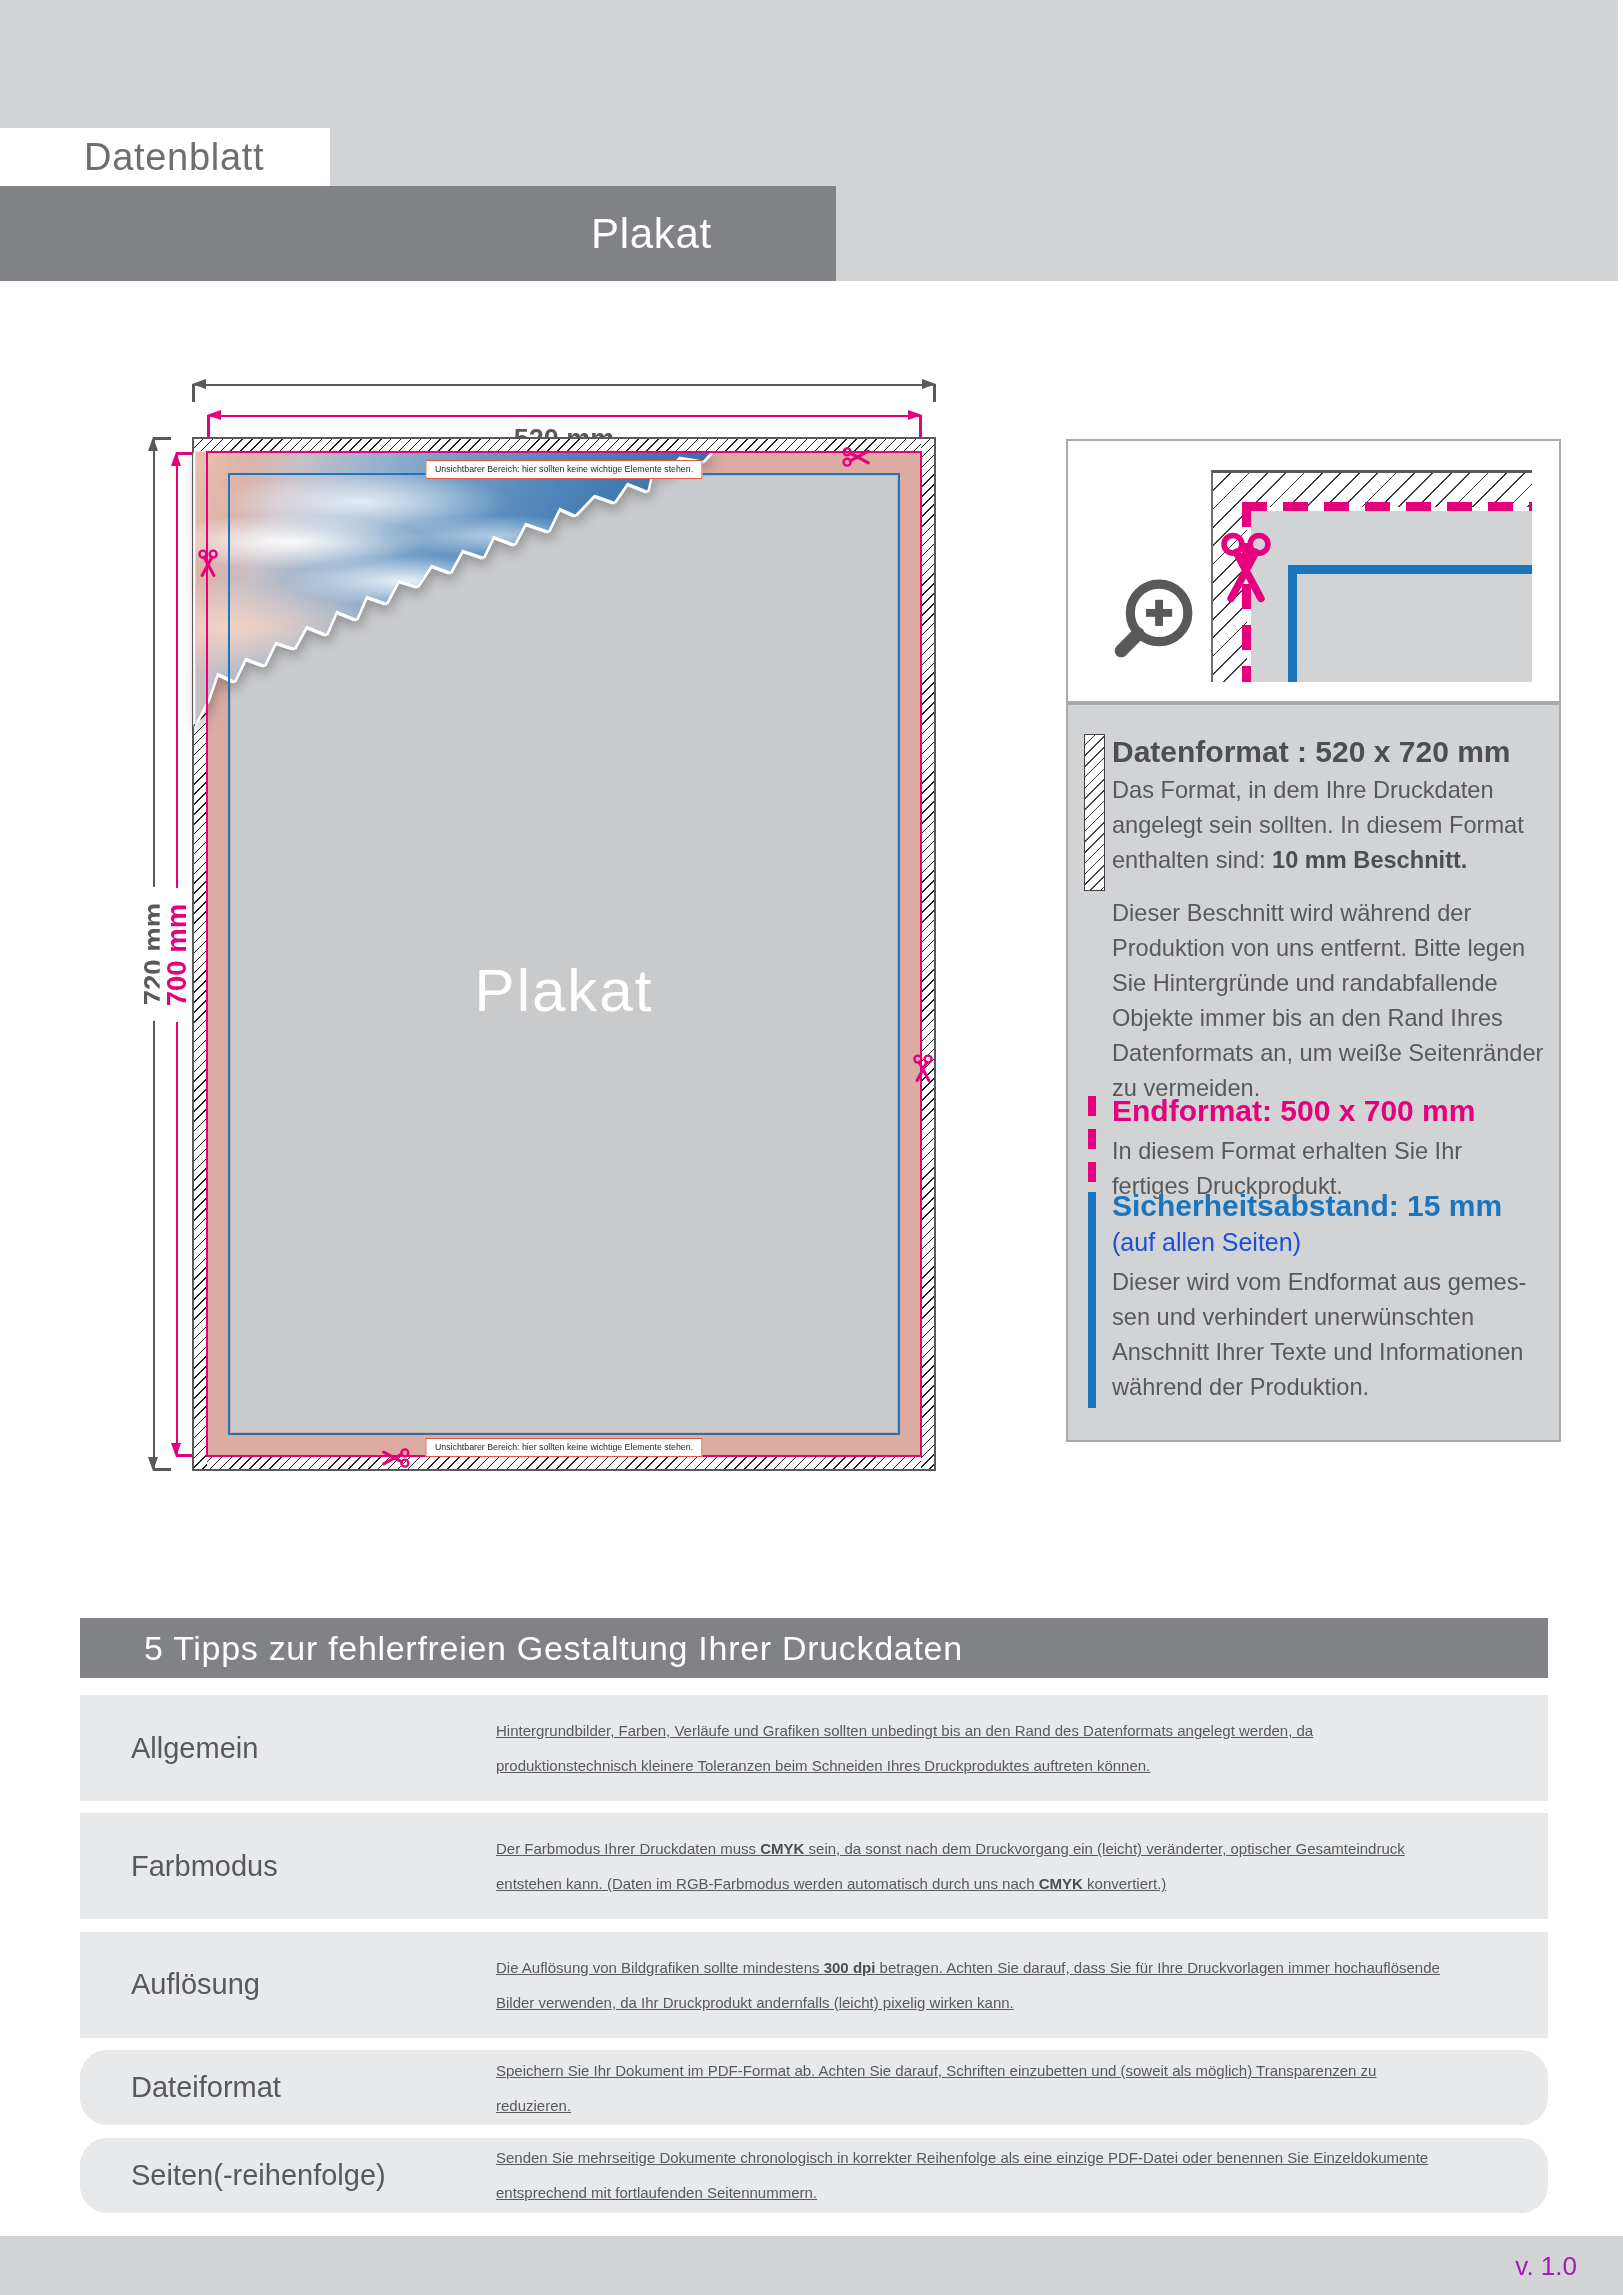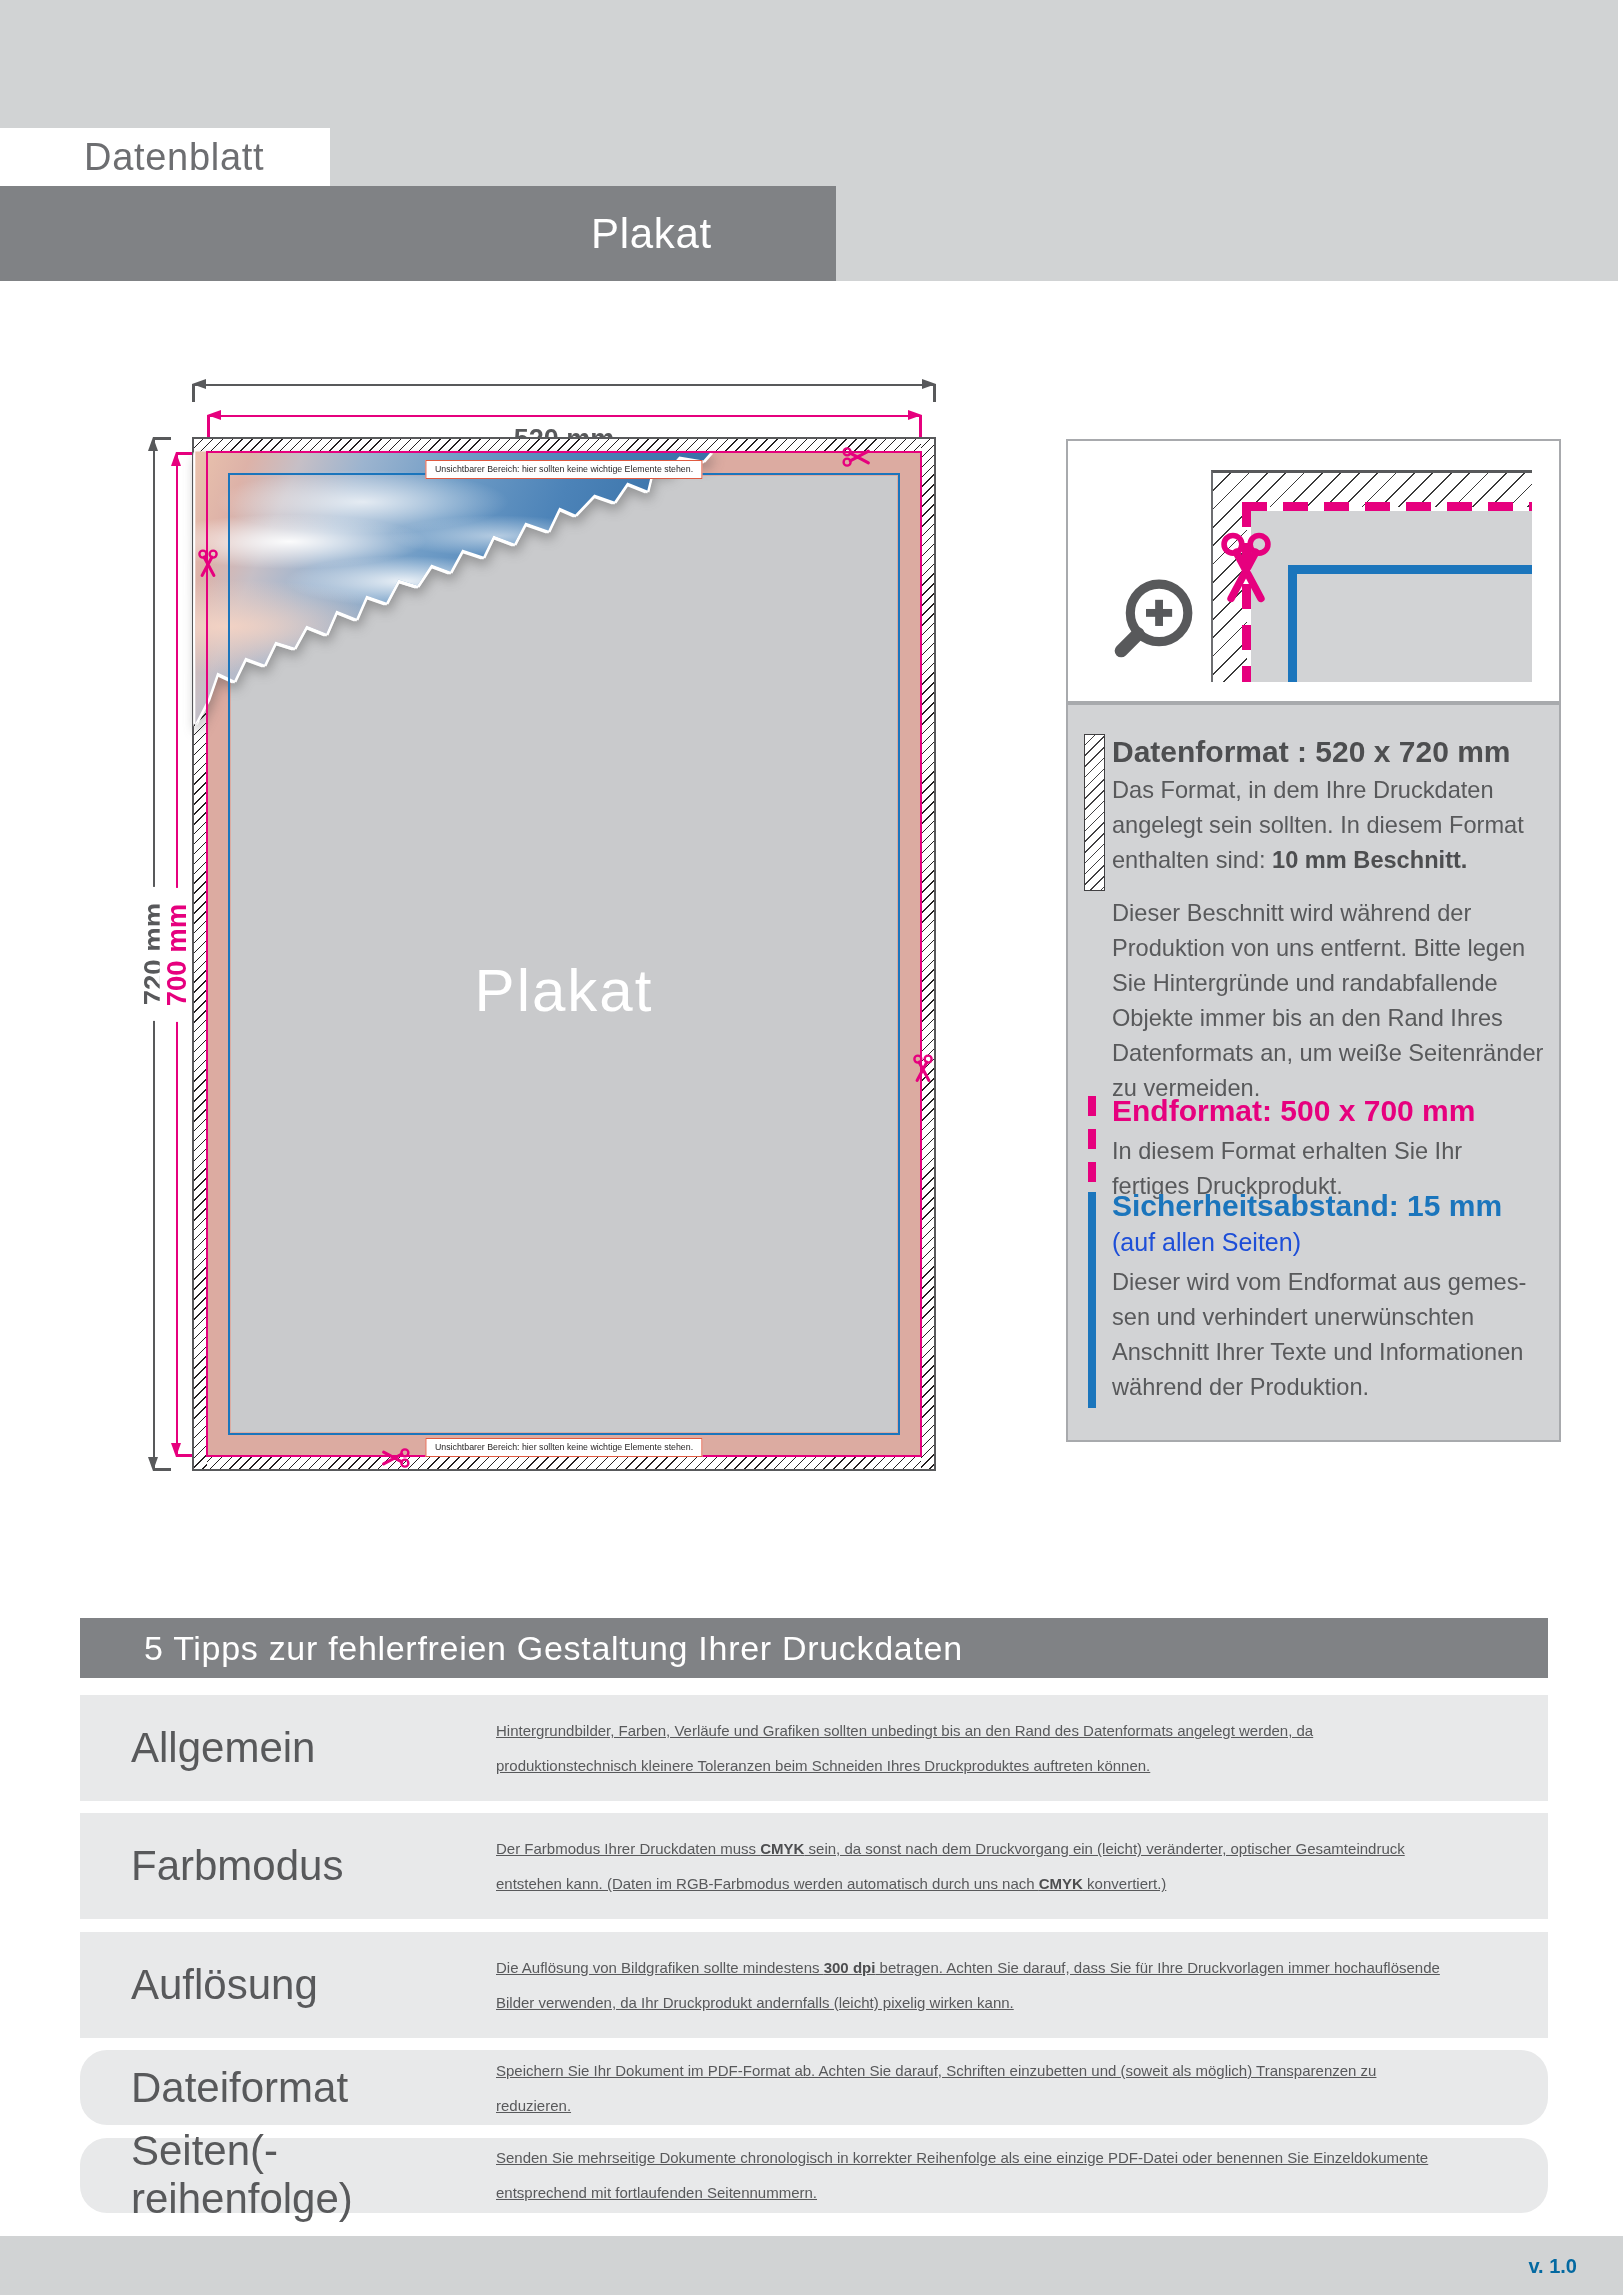--- a/index.html
+++ b/index.html
@@ -118,28 +118,28 @@
   .swatch-blue { position:absolute; left:19.6px; top:487px; width:8.5px; height:216px; background:#1b75bc; }
 
   
   .tips-header { position:absolute; left:80px; top:1618px; width:1468px; height:60px;
     background:#808285; display:flex; align-items:center; }
   .tips-header span { color:#fff; font-size:34px; padding-left:64px; letter-spacing:0.7px; }
   .tips-rows { position:absolute; left:80px; top:1695px; width:1468px; }
   .tip-row { background:#e8e9ea; display:flex; align-items:center; margin-bottom:12.4px; }
   .tip-row.lines-3 { height:106px; }
   .tip-row.lines-2 { height:75px;border-radius:27px; }
-  .tip-label { width:416px; flex:none; font-size:42px; color:#58595b; padding-left:51px; }
+  .tip-label { width:416px; flex:none; font-size:29px; color:#58595b; padding-left:51px; }
   .tip-body { width:955px; flex:none; font-size:15px; line-height:35px; color:#58595b;text-decoration:underline; }
   .tip-body b, .body b { font-weight:bold; color:#4d4e50; }
 
   
   .footer-bar { position:absolute; left:0; top:2236px; width:1623px; height:60px; background:#d1d3d4;
     display:flex; align-items:center; justify-content:flex-end; }
-  .footer-bar span { font-size:20px; color:#0369a1; padding-right:46px;font-weight:bold; }
+  .footer-bar span { font-size:26px; color:#a21caf; padding-right:46px; }
 </style>
 </head>
 <body>
 
 <div class="page">
 
   <div class="top-band"></div>
   <div class="sheet-label-box">
     <span>Datenblatt</span>
   </div>

